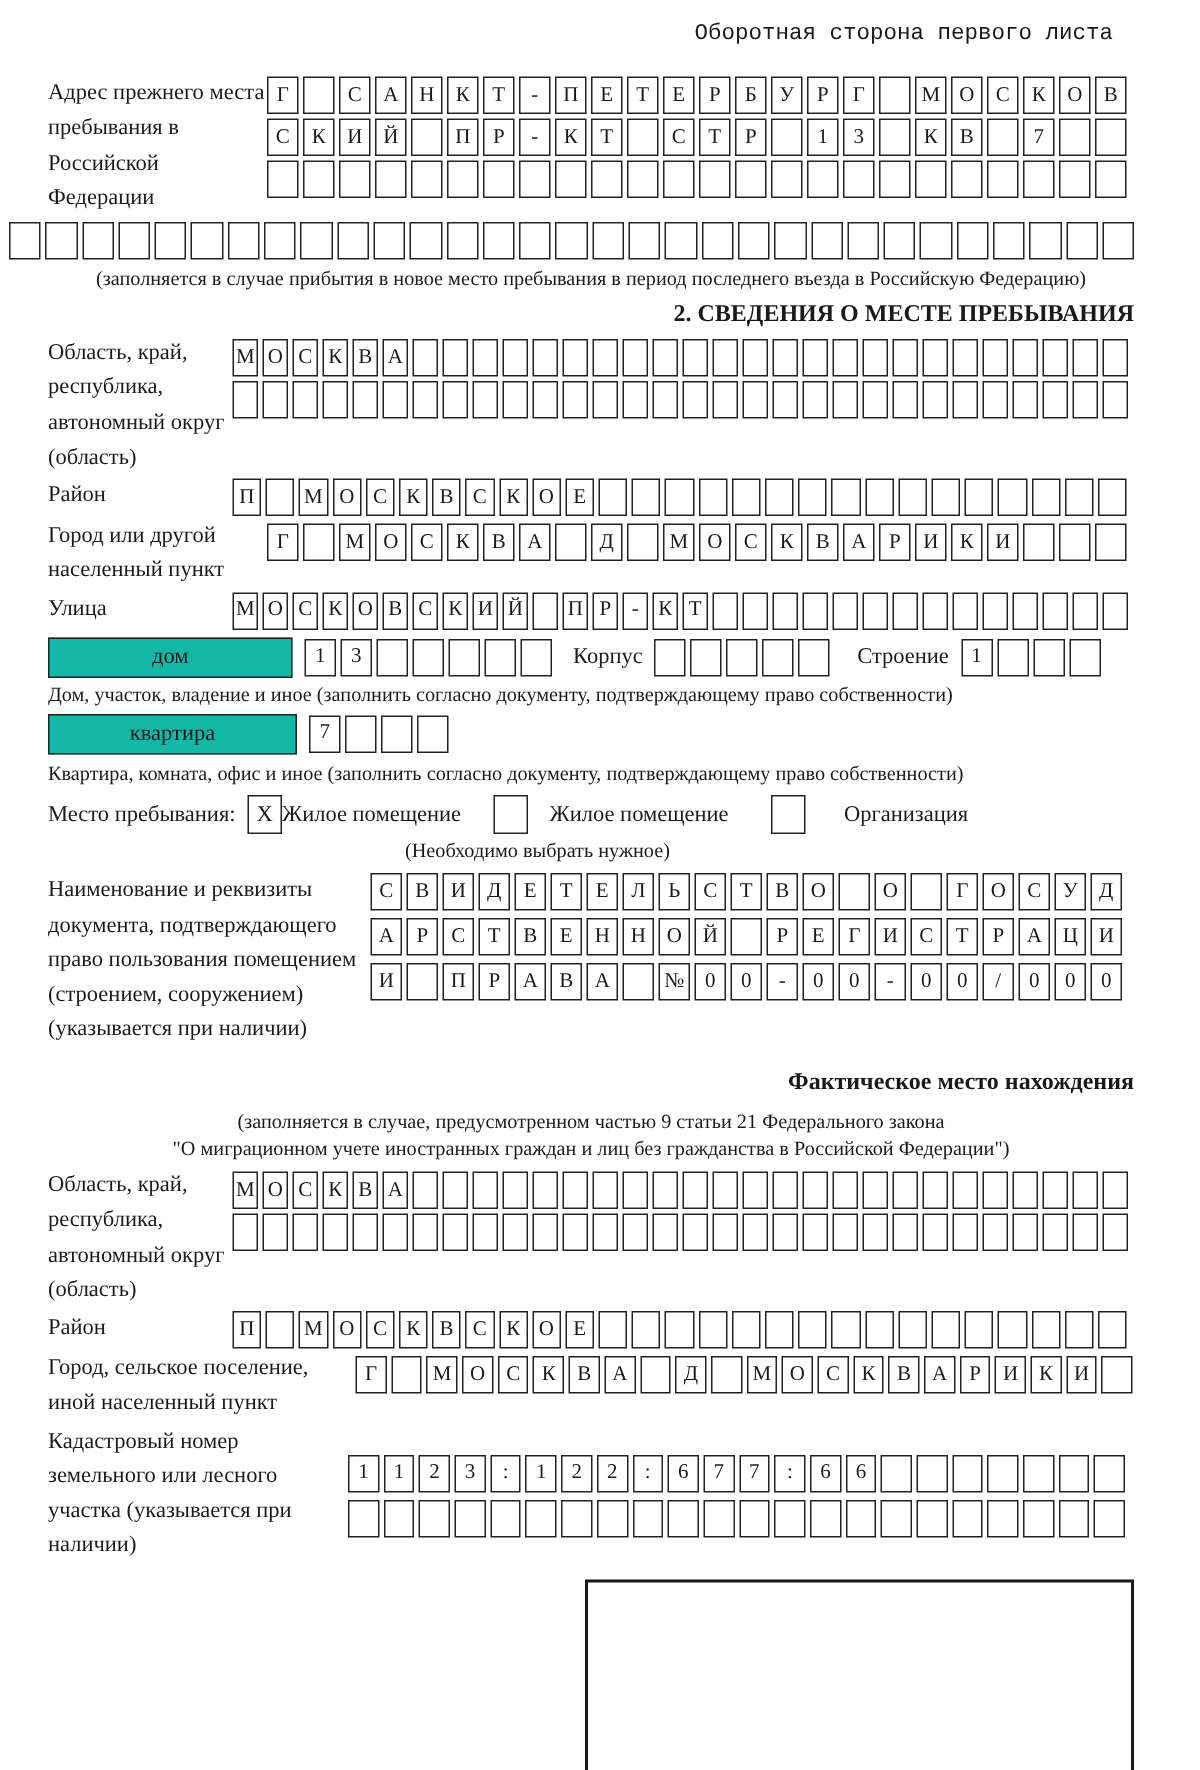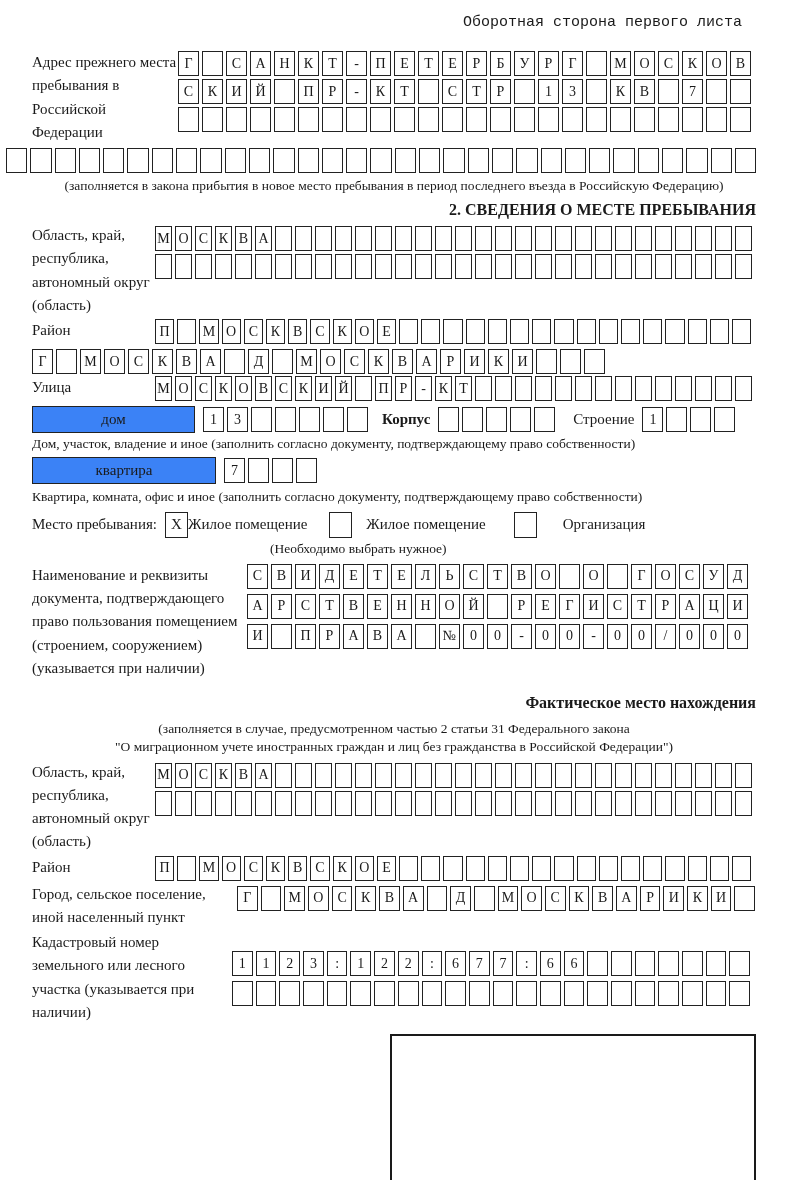--- a/index.html
+++ b/index.html
@@ -33,21 +33,21 @@
   .r21 .cell{width:21px;}
   .r22 .cell{width:20.7px;}
   .r7  .cell{width:21px;}
   .caption{font-size:13.5px;line-height:1.35;}
   .caption.center{text-align:center;}
   .sec-title{font-size:16px;font-weight:bold;text-align:right;}
 
   .named-box{
     box-sizing:border-box;border:1.6px solid #222;height:27px;
     display:flex;align-items:center;justify-content:center;
-    font-size:15px;background:#3b82f6;flex:0 0 auto;
+    font-size:15px;background:#14b8a6;flex:0 0 auto;
   }
   .inline-label{font-size:15px;white-space:nowrap;align-self:center;}
   .checkbox{
     box-sizing:border-box;width:23px;height:26px;border:1.6px solid #222;
     display:flex;align-items:center;justify-content:center;font-size:15px;flex:0 0 auto;
   }
   .stamp-box{
     box-sizing:border-box;border:2px solid #1a1a1a;background:#fff;
     width:366px;height:174px;margin-left:358px;
   }
@@ -170,21 +170,21 @@
       <div class="cell"></div>
       <div class="cell"></div>
       <div class="cell"></div>
       <div class="cell"></div>
       <div class="cell"></div>
       <div class="cell"></div>
       <div class="cell"></div>
       <div class="cell"></div>
       <div class="cell"></div>
     </div>
-  <div class="caption center mt4">(заполняется в закона прибытия в новое место пребывания в период последнего въезда в Российскую Федерацию)</div>
+  <div class="caption center mt4">(заполняется в случае прибытия в новое место пребывания в период последнего въезда в Российскую Федерацию)</div>
 
   <div class="sec-title mt6">2. СВЕДЕНИЯ О МЕСТЕ ПРЕБЫВАНИЯ</div>
 
   <div class="flexrow mt5">
     <div class="label" style="width:123px;flex:0 0 auto;">Область, край, республика, автономный округ (область)</div>
     <div class="cellcol" style="margin-top:2px;">
       <div class="cellrow r30">
           <div class="cell">М</div>
           <div class="cell">О</div>
           <div class="cell">С</div>
@@ -278,20 +278,21 @@
         <div class="cell"></div>
         <div class="cell"></div>
         <div class="cell"></div>
         <div class="cell"></div>
         <div class="cell"></div>
         <div class="cell"></div>
       </div>
   </div>
 
   <div class="flexrow mt2">
+    <div class="label" style="width:146px;flex:0 0 auto;">Город или другой населенный пункт</div>
     <div class="cellrow r24" style="margin-top:3px;">
         <div class="cell">Г</div>
         <div class="cell"></div>
         <div class="cell">М</div>
         <div class="cell">О</div>
         <div class="cell">С</div>
         <div class="cell">К</div>
         <div class="cell">В</div>
         <div class="cell">А</div>
         <div class="cell"></div>
@@ -353,40 +354,40 @@
     <div class="named-box" style="width:163px;">дом</div>
     <div class="cellrow r7">
         <div class="cell">1</div>
         <div class="cell">3</div>
         <div class="cell"></div>
         <div class="cell"></div>
         <div class="cell"></div>
         <div class="cell"></div>
         <div class="cell"></div>
       </div>
-    <div class="inline-label" style="margin-left:6px;font-weight:bold;">Корпус</div>
+    <div class="inline-label" style="margin-left:6px;">Корпус</div>
     <div class="cellrow r7">
         <div class="cell"></div>
         <div class="cell"></div>
         <div class="cell"></div>
         <div class="cell"></div>
         <div class="cell"></div>
       </div>
     <div class="inline-label" style="margin-left:10px;">Строение</div>
     <div class="cellrow r7">
         <div class="cell">1</div>
         <div class="cell"></div>
         <div class="cell"></div>
         <div class="cell"></div>
       </div>
   </div>
   <div class="caption mt2">Дом, участок, владение и иное (заполнить согласно документу, подтверждающему право собственности)</div>
 
   <div class="flexrow mt4" style="align-items:center;gap:8px;">
-    <div class="named-box" style="width:184px;">квартира</div>
+    <div class="named-box" style="width:166px;">квартира</div>
     <div class="cellrow r7">
         <div class="cell">7</div>
         <div class="cell"></div>
         <div class="cell"></div>
         <div class="cell"></div>
       </div>
   </div>
   <div class="caption mt4">Квартира, комната, офис и иное (заполнить согласно документу, подтверждающему право собственности)</div>
 
   <div class="flexrow mt5" style="align-items:center;">
@@ -469,21 +470,21 @@
           <div class="cell">0</div>
           <div class="cell">/</div>
           <div class="cell">0</div>
           <div class="cell">0</div>
           <div class="cell">0</div>
         </div>
     </div>
   </div>
 
   <div class="sec-title mt14">Фактическое место нахождения</div>
-  <div class="caption center mt8">(заполняется в случае, предусмотренном частью 2 статьи 31 Федерального закона</div>
+  <div class="caption center mt8">(заполняется в случае, предусмотренном частью 9 статьи 21 Федерального закона</div>
   <div class="caption center">"О миграционном учете иностранных граждан и лиц без гражданства в Российской Федерации")</div>
 
   <div class="flexrow mt4">
     <div class="label" style="width:130px;flex:0 0 auto;">Область, край, республика, автономный округ (область)</div>
     <div class="cellcol" style="margin-top:2px;margin-left:-7px;">
       <div class="cellrow r30">
           <div class="cell">М</div>
           <div class="cell">О</div>
           <div class="cell">С</div>
           <div class="cell">К</div>

